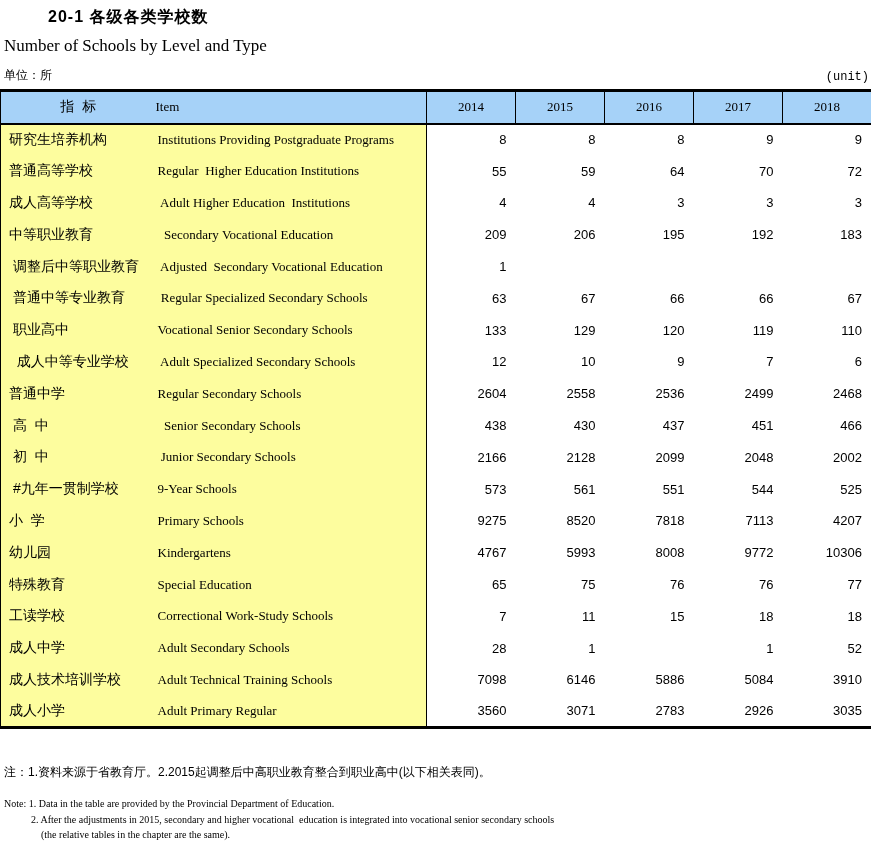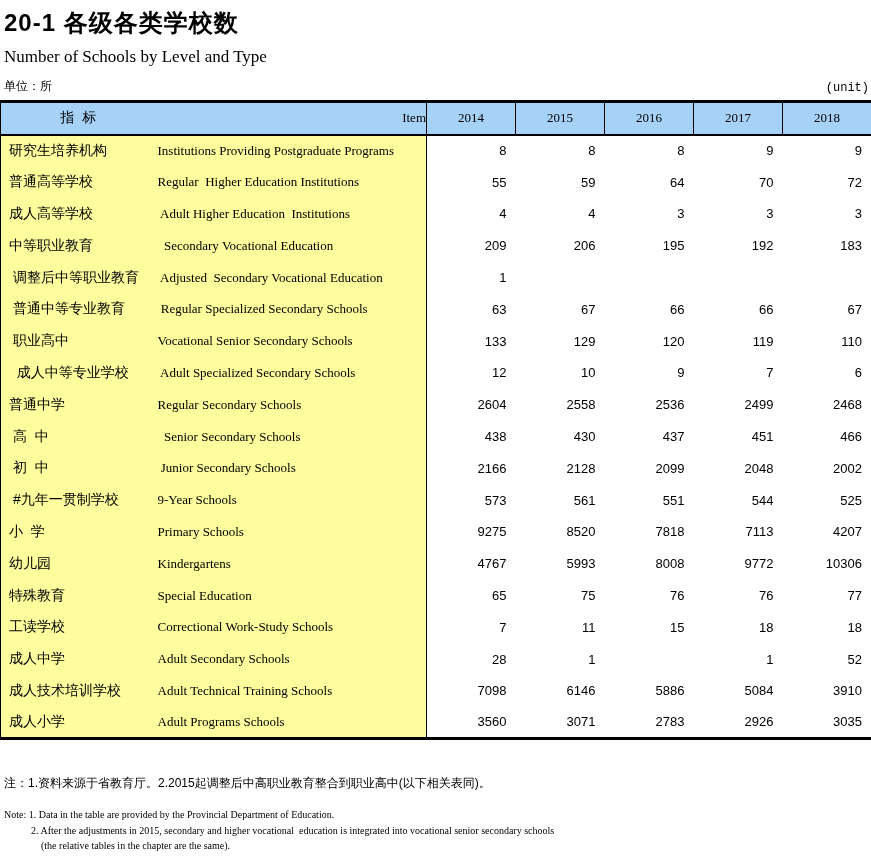--- a/index.html
+++ b/index.html
@@ -8,23 +8,24 @@
     width: 871px; height: 856px;
     font-family: "Liberation Sans", sans-serif;
     color: #000;
     overflow: hidden;
   }
   .page { width: 871px; height: 856px; position: relative; }
 
   .title {
     font-family: "Liberation Sans", sans-serif;
     font-weight: bold;
-    font-size: 24px;
+    font-size: 16px;
     letter-spacing: 1px;
     padding: 7px 0 0 4px;
+    margin-left: 44px;
   }
   .subtitle {
     font-family: "Liberation Serif", serif;
     font-size: 17px;
     padding: 8px 0 0 4px;
   }
   .unit-row {
     display: flex;
     justify-content: space-between;
     align-items: flex-end;
@@ -47,21 +48,21 @@
     background: #a6d2f8;
     font-weight: normal;
     border-bottom: 2px solid #000;
     vertical-align: middle;
   }
   th.h-cn {
     font-size: 14px; text-align: center; white-space: pre;
     font-family: "Liberation Sans", sans-serif;
   }
   th.h-en {
-    font-size: 13px; text-align: right;
+    font-size: 13px; text-align: left;
     font-family: "Liberation Serif", serif;
     border-right: 1px solid #000;
   }
   th.h-year {
     font-size: 13px; text-align: center;
     font-family: "Liberation Serif", serif;
     border-left: 1px solid #000;
   }
   tbody tr { height: 31.8px; }
   tbody td { vertical-align: middle; }
@@ -298,21 +299,21 @@
       <td class="c-cn">成人技术培训学校</td>
       <td class="c-en">Adult Technical Training Schools</td>
       <td class="c-val">7098</td>
       <td class="c-val">6146</td>
       <td class="c-val">5886</td>
       <td class="c-val">5084</td>
       <td class="c-val">3910</td>
     </tr>
         <tr>
       <td class="c-cn">成人小学</td>
-      <td class="c-en">Adult Programs Schools</td>
+      <td class="c-en">Adult Primary Regular</td>
       <td class="c-val">3560</td>
       <td class="c-val">3071</td>
       <td class="c-val">2783</td>
       <td class="c-val">2926</td>
       <td class="c-val">3035</td>
     </tr>
       </tbody>
   </table>
 
   <div class="note-cn">注：1.资料来源于省教育厅。2.2015起调整后中高职业教育整合到职业高中(以下相关表同)。</div>

